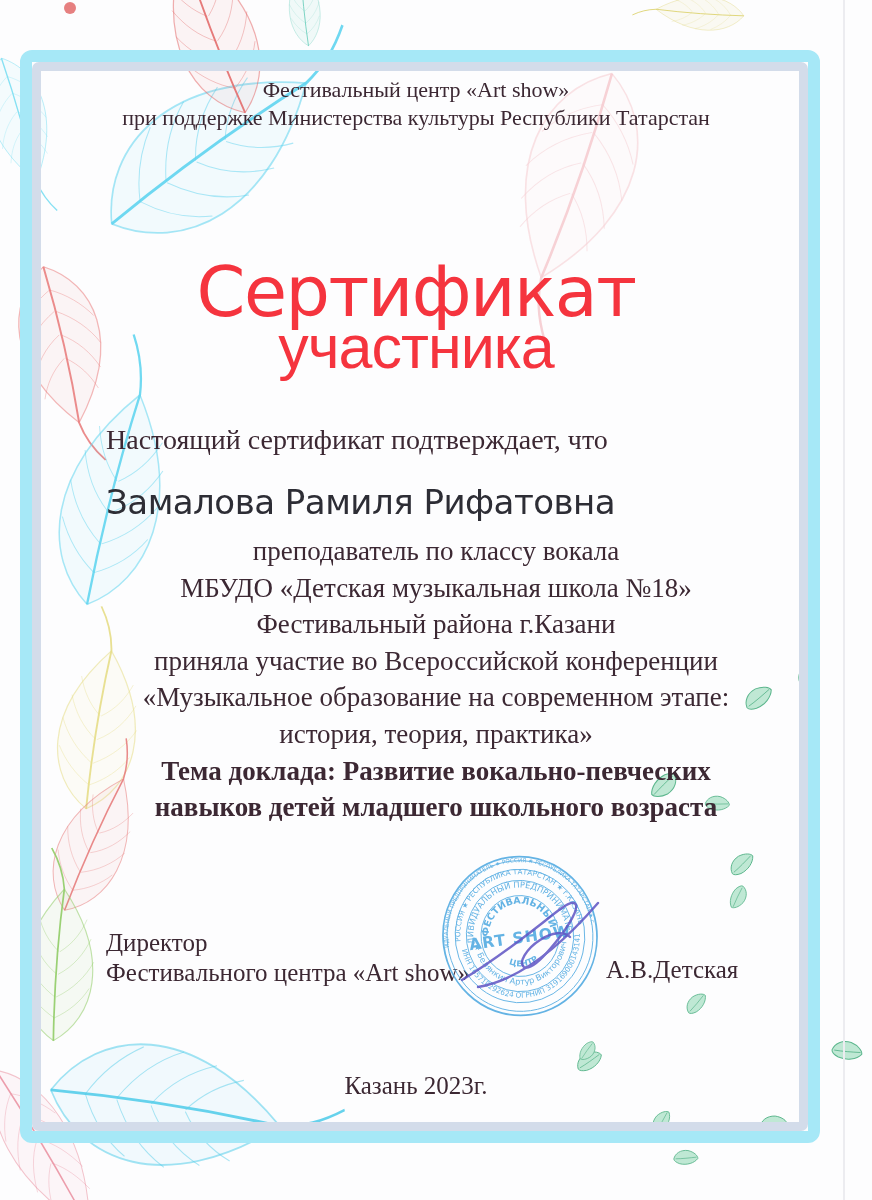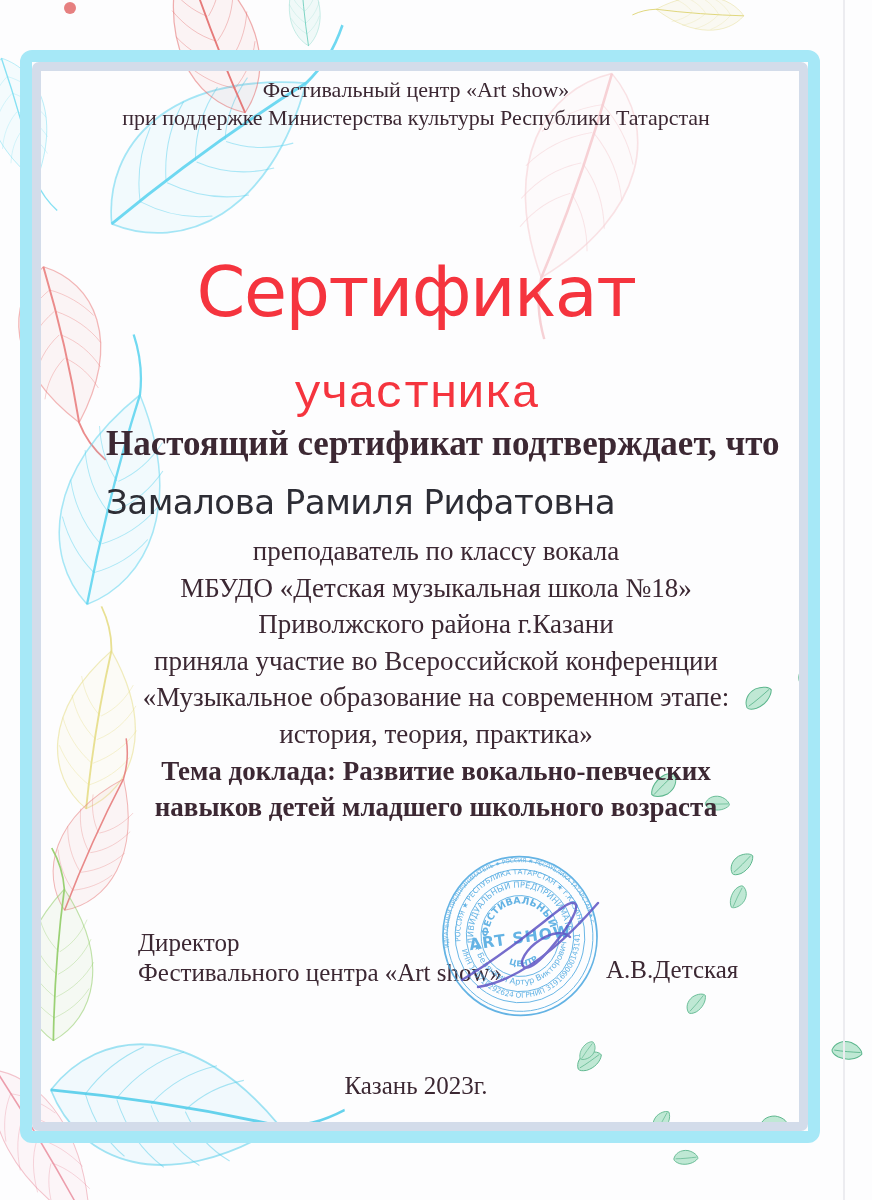--- a/index.html
+++ b/index.html
@@ -8,29 +8,29 @@
   .scan-edge{position:absolute;left:843px;top:0;width:2px;height:1200px;background:#ececf0;}
   .bg-leaves{position:absolute;left:0;top:0;width:872px;height:1200px;pointer-events:none;}
   .frame-outer{position:absolute;left:20px;top:50px;width:800px;height:1093px;
         border:12px solid #a6e8f7;border-radius:12px;box-sizing:border-box;}
   .frame-inner{position:absolute;left:32px;top:62px;width:776px;height:1069px;
         border:9px solid #d3dcea;border-radius:7px;box-sizing:border-box;}
   .center-col{position:absolute;left:106px;width:620px;text-align:center;}
   .header{top:76px;font-size:22px;line-height:28px;color:#3c2833;}
   .title{top:252px;font-family:"DejaVu Sans",sans-serif;font-size:70px;line-height:80px;
         letter-spacing:-1.5px;color:#f5343e;font-weight:400;}
-  .subtitle{top:320px;font-family:Liberation Mono, monospace;font-size:47px;line-height:54px;
-        letter-spacing:-1px;color:#f5343e;font-weight:400;margin-top:48px;}
-  .confirm{position:absolute;left:106px;top:424px;font-size:35px;color:#3c2833;font-weight:bold;}
+  .subtitle{top:320px;font-family:Liberation Sans, sans-serif;font-size:61px;line-height:54px;
+        letter-spacing:-1px;color:#f5343e;font-weight:400;}
+  .confirm{position:absolute;left:106px;top:424px;font-size:28px;color:#3c2833;}
   .name{position:absolute;left:106px;top:482px;font-family:"DejaVu Sans",sans-serif;
         font-size:34px;letter-spacing:-0.5px;color:#2d2d35;}
   .body-block{position:absolute;left:106px;top:533px;width:660px;font-size:27px;
         line-height:36.6px;color:#3c2833;text-align:center;}
   .body-block .bold{font-weight:bold;}
-  .sig-role{position:absolute;left:106px;top:928px;font-size:25px;line-height:30px;color:#3c2833;margin-left:32px;}
+  .sig-role{position:absolute;left:106px;top:928px;font-size:25px;line-height:30px;color:#3c2833;}
   .sig-name{position:absolute;left:606px;top:956px;font-size:25px;color:#3c2833;}
   .footer{top:1072px;font-size:25px;color:#3c2833;}
   .stamp{position:absolute;left:438px;top:852px;width:164px;height:168px;opacity:0.88;}
   .stamp text{font-family:"DejaVu Sans",sans-serif;fill:#4fa9e1;}
   .autograph{position:absolute;left:450px;top:885px;width:160px;height:112px;}
 </style>
 </head>
 <body>
 
 <div class="page">
@@ -88,21 +88,21 @@
 
   <div class="center-col title">Сертификат</div>
   <div class="center-col subtitle">участника</div>
 
   <div class="confirm">Настоящий сертификат подтверждает, что</div>
   <div class="name">Замалова Рамиля Рифатовна</div>
 
   <div class="body-block">
     <div>преподаватель по классу вокала</div>
     <div>МБУДО «Детская музыкальная школа №18»</div>
-    <div>Приволжского района г.Казани</div>
+    <div>Фестивальный района г.Казани</div>
     <div>приняла участие во Всероссийской конференции</div>
     <div>«Музыкальное образование на современном этапе:</div>
     <div>история, теория, практика»</div>
     <div class="bold">Тема доклада: Развитие вокально-певческих</div>
     <div class="bold">навыков детей младшего школьного возраста</div>
   </div>
 
   <div class="sig-role">
     <div>Директор</div>
     <div>Фестивального центра «Art show»</div>

